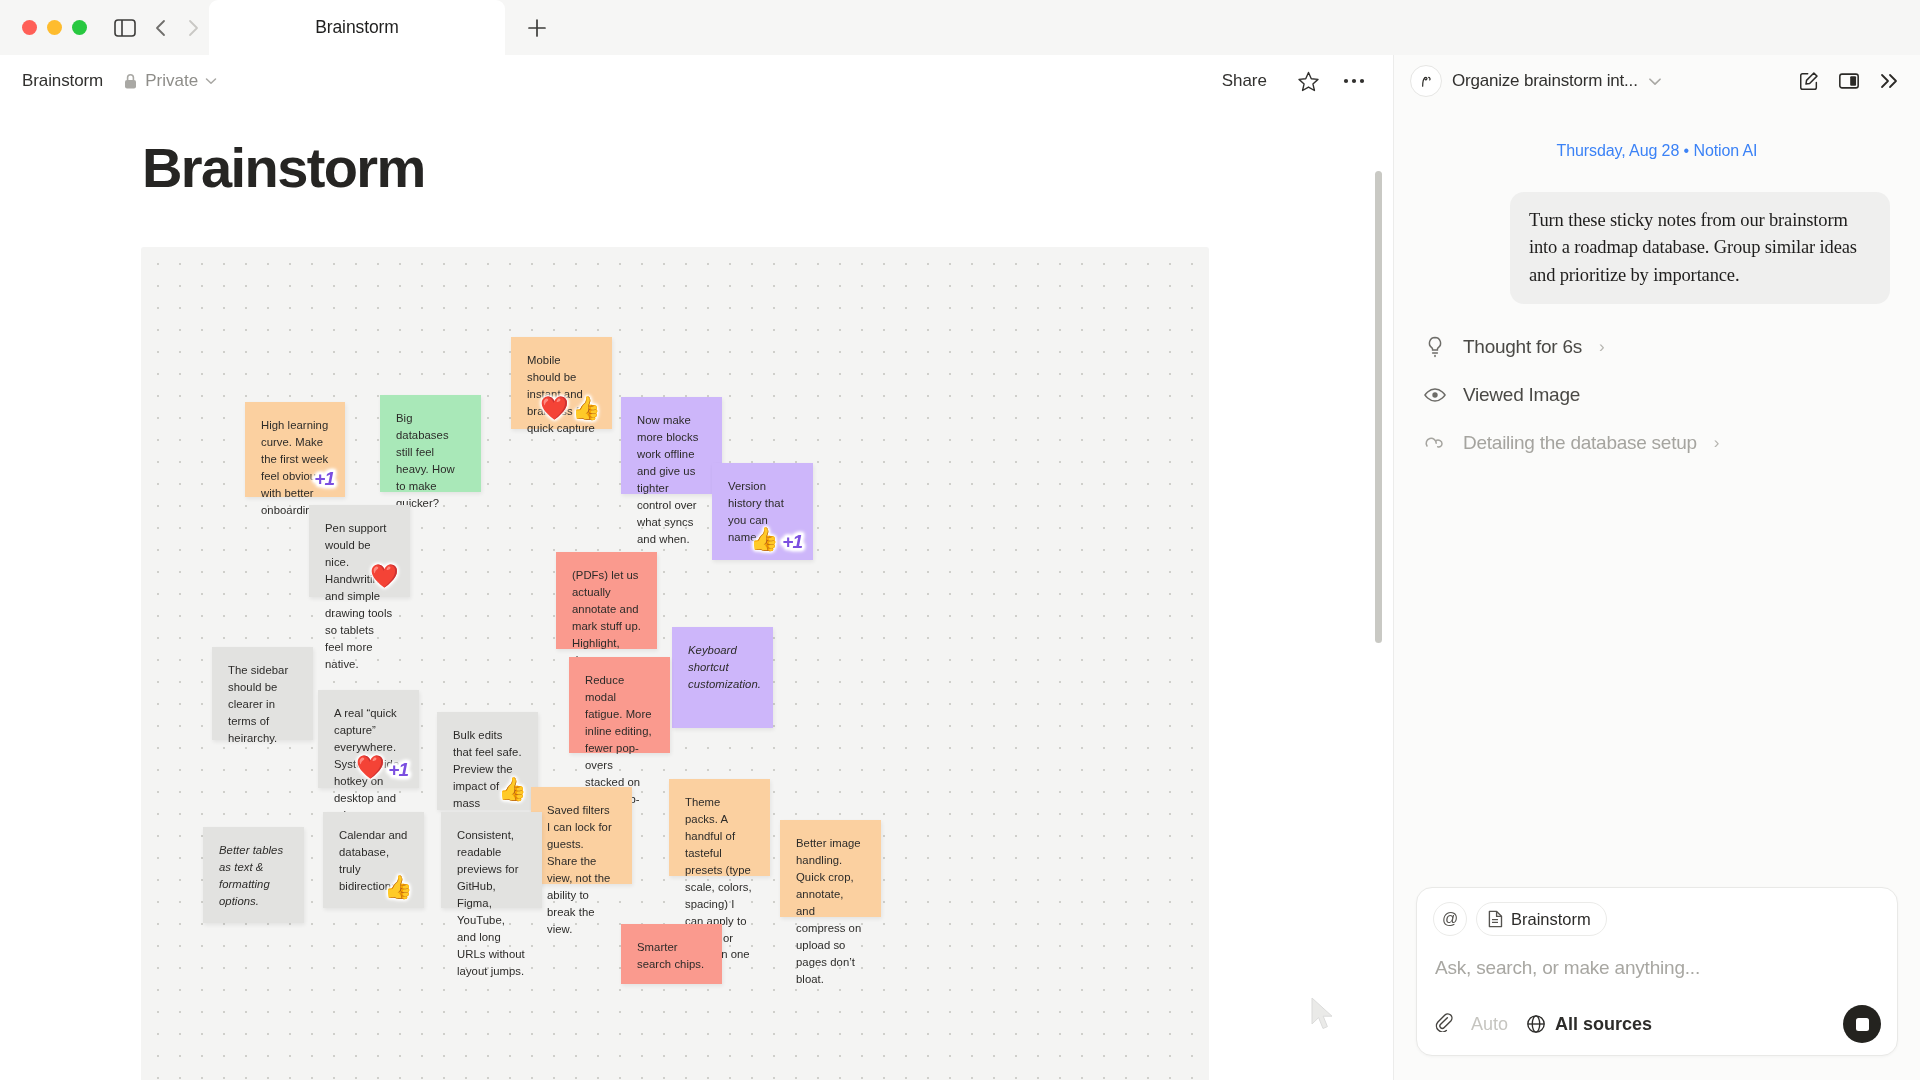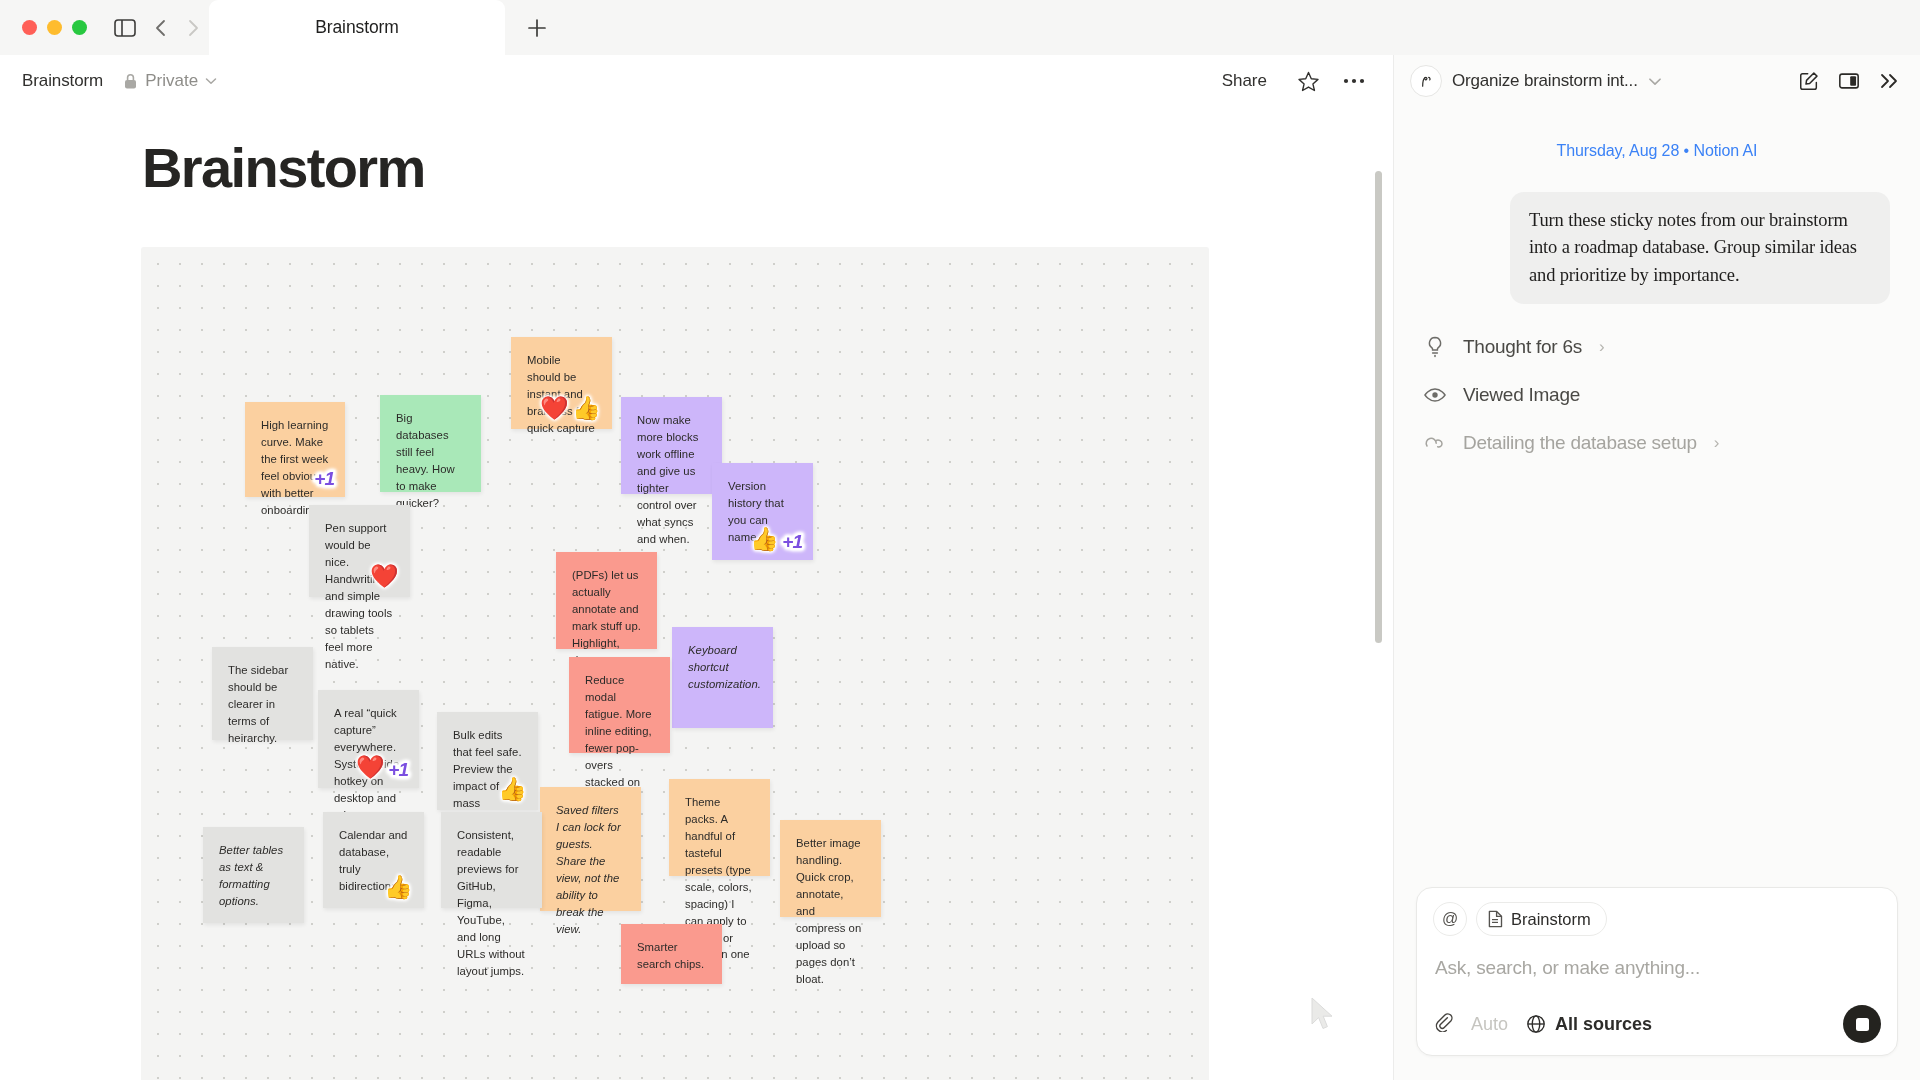--- a/index.html
+++ b/index.html
@@ -273,21 +273,21 @@
           <span class="rx">❤️</span>
           <span class="rx plus1">+1</span>
         </div>
       </div>
       <div class="note gray" style="left: 296px; top: 465px; width: 101px; height: 98px;">
         <div>Bulk edits that feel safe. Preview the impact of mass changes and let me undo them in one click.</div>
         <div class="reactions">
           <span class="rx">👍</span>
         </div>
       </div>
-      <div class="note orange" style="left: 399px; top: 540px; width: 101px; height: 124px; font-style: italic;">
+      <div class="note orange" style="left: 390px; top: 540px; width: 101px; height: 97px;">
         <div>Saved filters I can lock for guests. Share the view, not the ability to break the view.</div>
       </div>
       <div class="note orange" style="left: 528px; top: 532px; width: 101px; height: 97px;">
         <div>Theme packs. A handful of tasteful presets (type scale, colors, spacing) I can apply to a page or space in one go.</div>
       </div>
       <div class="note gray" style="left: 62px; top: 580px; width: 101px; height: 96px; font-style: italic;">
         <div>Better tables as text &amp; formatting options.</div>
       </div>
       <div class="note gray" style="left: 182px; top: 565px; width: 101px; height: 96px;">
         <div>Calendar and database, truly bidirectional.</div>

